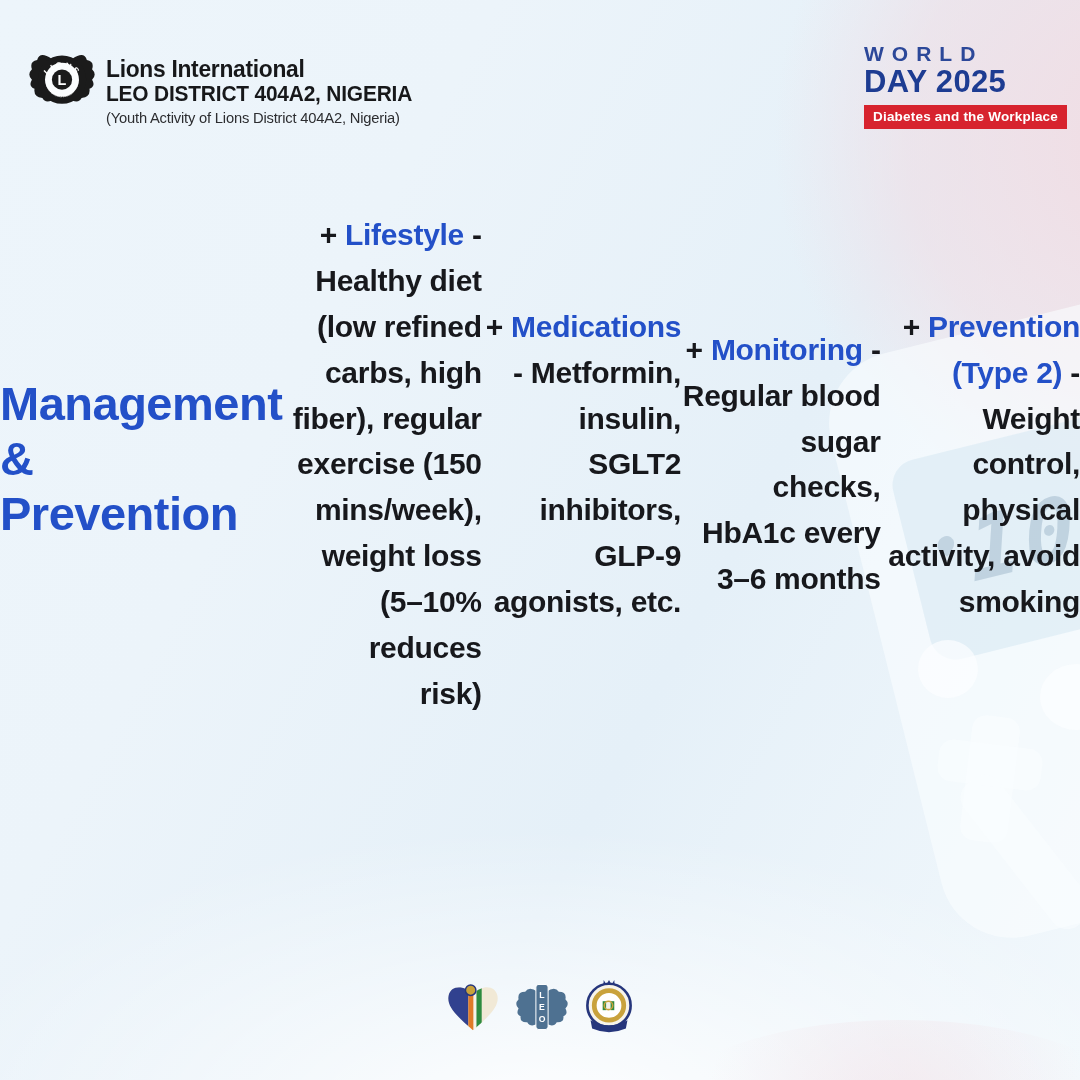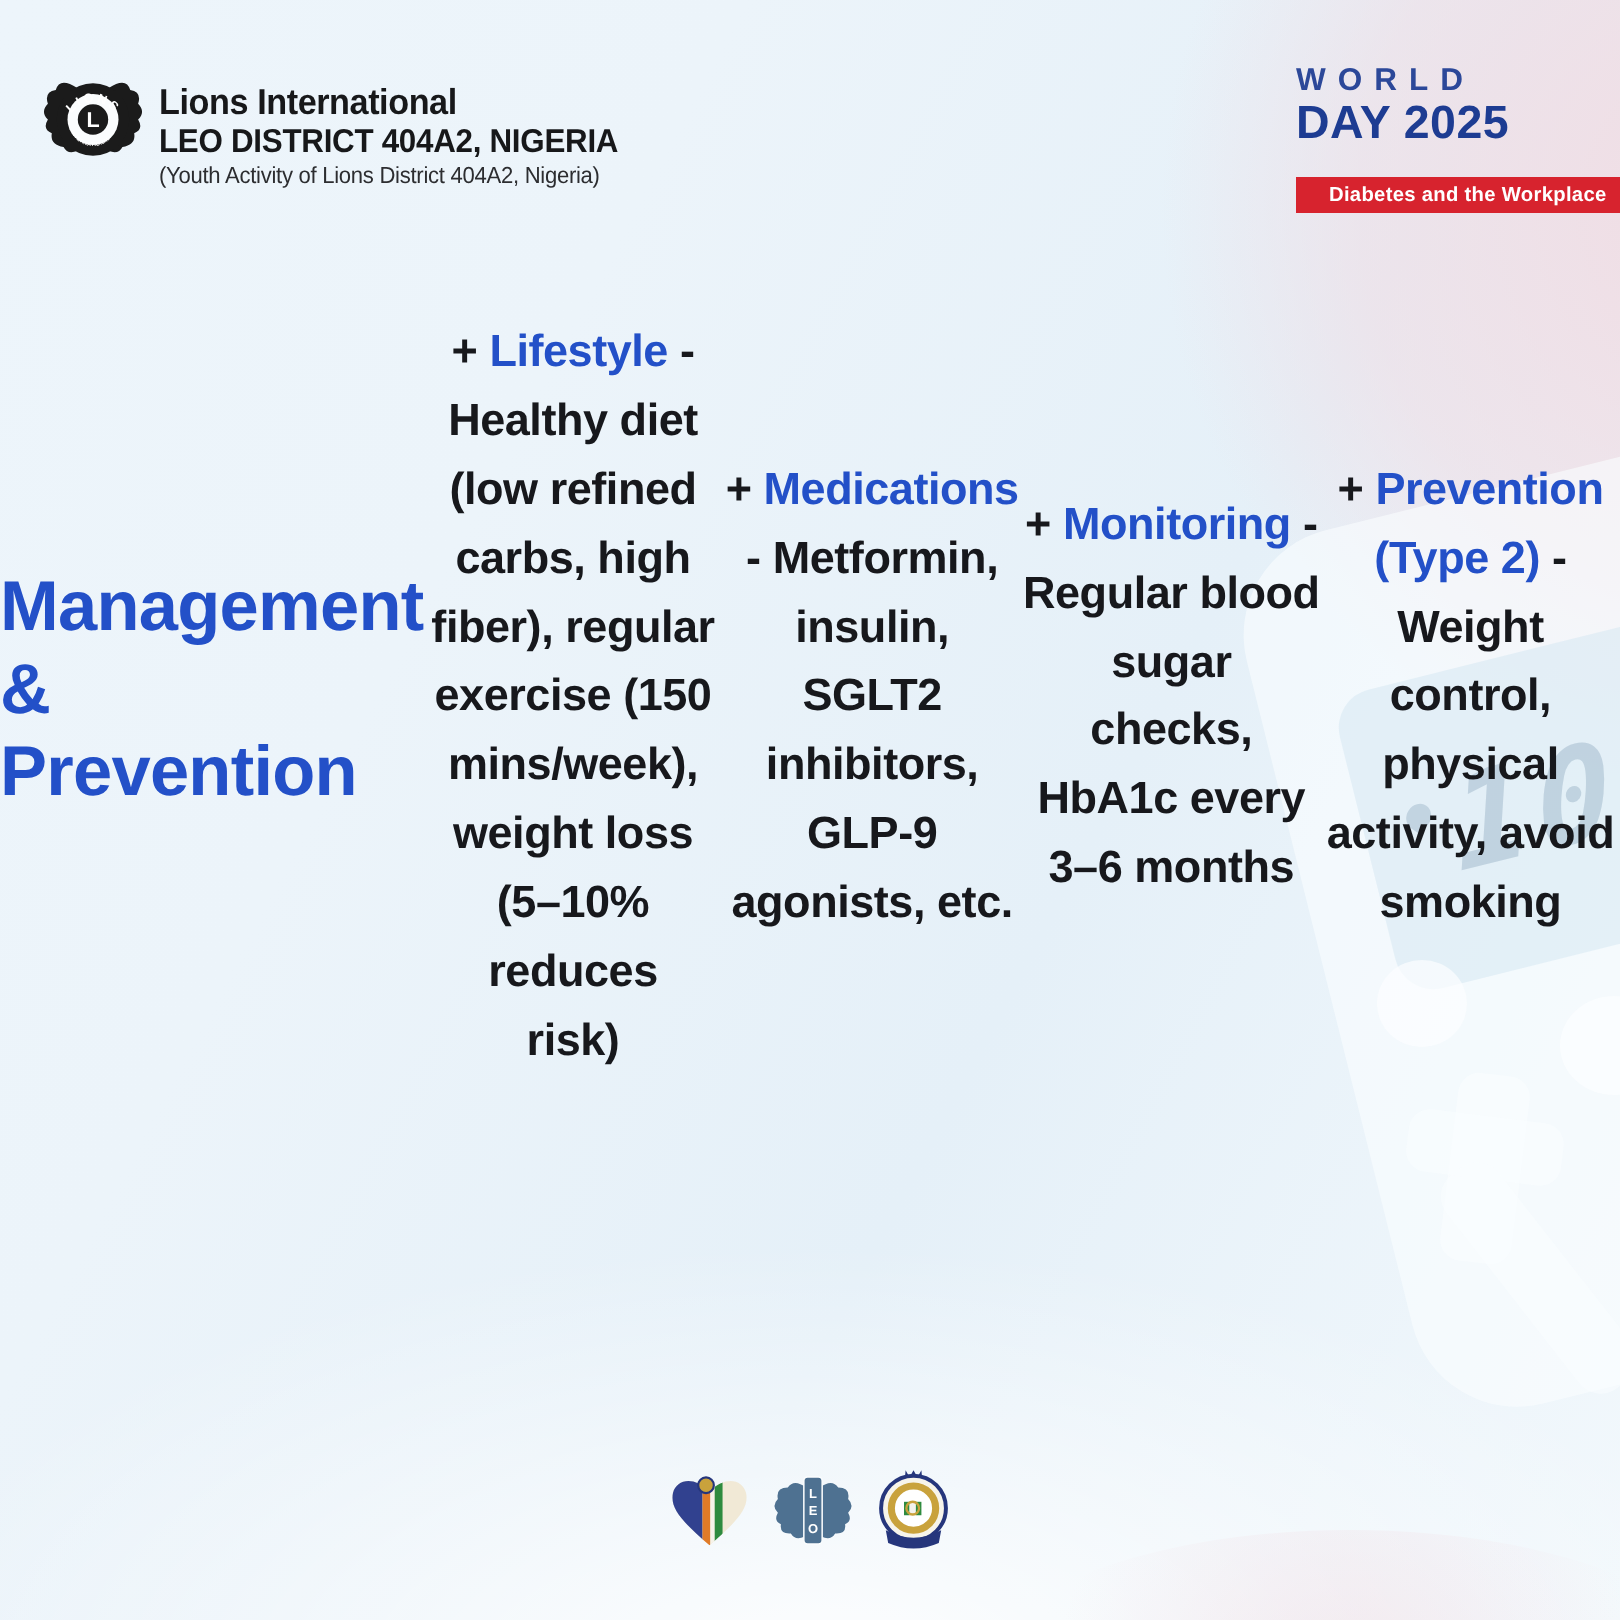--- a/index.html
+++ b/index.html
@@ -53,27 +53,27 @@
   .brand { position:absolute; left:28px; top:40px; display:flex; gap:10px; }
   .brand-text { padding-top:16px; transform:scaleX(0.95); transform-origin:left top; }
   .brand-name { font-size:24px; font-weight:bold; color:#17181a; letter-spacing:-0.3px; line-height:1.05; }
   .brand-district { font-size:22px; font-weight:bold; color:#17181a; letter-spacing:-0.2px; line-height:1.2; }
   .brand-note { font-size:15.5px; font-weight:500; color:#2c2d30; letter-spacing:-0.2px; line-height:1.25; }
 
   
   .wdd { position:absolute; left:864px; top:42px; }
   .wdd-world { font-size:21px; font-weight:600; letter-spacing:8px; color:#2c4899; line-height:1.1; }
   .wdd-line { font-size:31px; font-weight:800; letter-spacing:0.3px; color:#1d3c92; line-height:1.1; }
-  .wdd-badge { display:inline-block; margin-top:19px; background:#d7232e; color:#ffffff; font-size:13.5px; font-weight:bold; padding:4px 9px 5px 22px; letter-spacing:0.2px; }
+  .wdd-badge { display:inline-block; margin-top:6px; background:#d7232e; color:#ffffff; font-size:13.5px; font-weight:bold; padding:4px 9px 5px 9px; letter-spacing:0.2px; }
 
   
   .content { position:absolute; top:212px; left:0; right:0; display:flex; flex-direction:row; align-items:center; }
   .page-title { font-size:47px; font-weight:800; color:#2350c8; letter-spacing:-0.5px; margin:0 0 58px 0; }
   .bullet {
-    width:900px; margin:0 0 46px 0; text-align:center;
+    width:900px; margin:0 0 46px 0; text-align:right;
     font-size:30px; font-weight:bold; color:#17181c; line-height:1.53; letter-spacing:-0.3px;
   }
   .bullet .kw { color:#2350c8; }
   .bullet .btxt { white-space:pre-line; }
 
   
   .footer-logos { position:absolute; left:0; right:0; bottom:44px; display:flex; justify-content:center; align-items:center; gap:12px; }
 </style>
 </head>
 <body>

